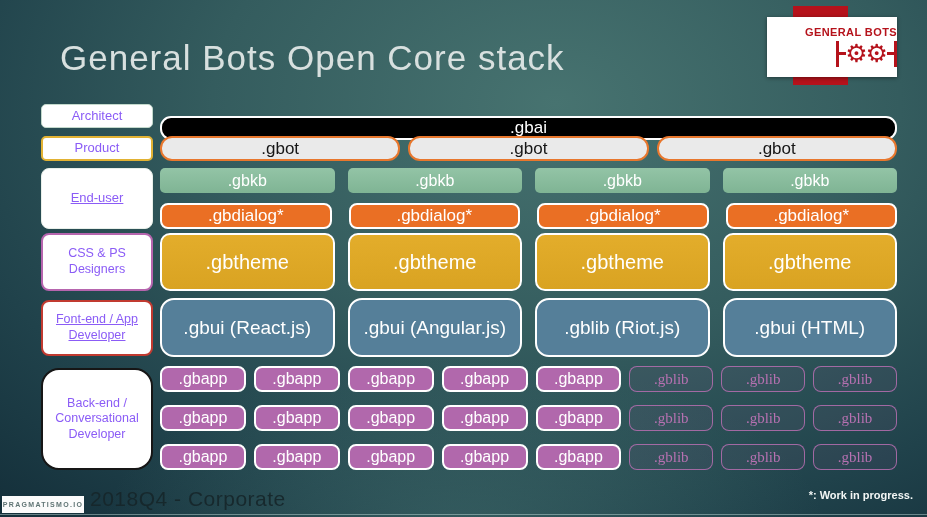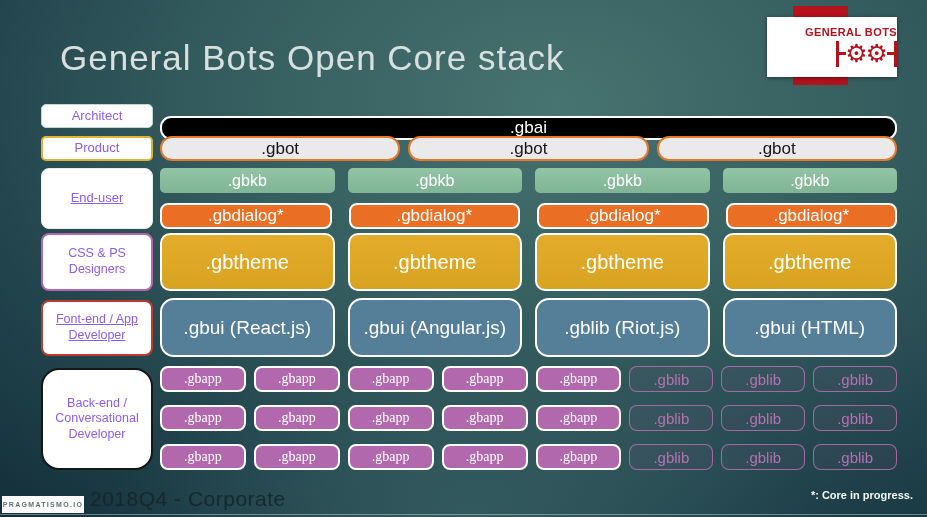--- a/index.html
+++ b/index.html
@@ -55,23 +55,23 @@
   .b-apps1   { top:366px; height:26px; gap:8px; }
   .b-apps2   { top:405px; height:26px; gap:8px; }
   .b-apps3   { top:444px; height:26px; gap:8px; }
 
   .blk-gbai { background:#000000; border:2px solid #ffffff; border-radius:11px; font-size:17px; }
   .blk-gbot { background:#eaeaea; border:2px solid #e8772d; border-radius:12px; color:#161616 !important; font-size:17px; }
   .blk-gbkb { background:linear-gradient(#93c4a6,#7fb494); border-radius:5px; font-size:16px; }
   .blk-gbdialog { background:#ea6f24; border:2px solid #ffffff; border-radius:8px; font-size:17px; }
   .blk-gbtheme  { background:linear-gradient(#e3ad2b,#d9a322); border:2px solid #ffffff; border-radius:10px; font-size:20px; }
   .blk-gbui     { background:#557f99; border:2.5px solid #ffffff; border-radius:14px; font-size:19px; }
-  .blk-gbapp    { background:#b168ac; border:2px solid #ffffff; border-radius:8px; font-size:14px;font-family:Liberation Serif, serif; }
+  .blk-gbapp    { background:#b168ac; border:2px solid #ffffff; border-radius:8px; font-size:16px; }
   .blk-gblib    { background:rgba(177,104,172,0.08); border:1.5px solid rgba(182,110,177,0.85);
-                  border-radius:8px; color:#b671b1 !important; font-size:15px; }
+                  border-radius:8px; color:#b671b1 !important; font-size:15px;font-family:Liberation Serif, serif; }
 
   
   .prag-box {
     position:absolute; left:2px; top:496px; width:82px; height:17px; background:#fbfbfb;
     display:flex; align-items:center; justify-content:center;
     font-size:7px; font-weight:700; letter-spacing:1.3px; color:#5f7474;
   }
   .caption { position:absolute; left:90px; top:487px; font-size:21px; color:#16262a; opacity:0.9; letter-spacing:0.5px; }
   .note { position:absolute; right:14px; top:489px; font-size:11px; font-weight:700; color:#f2f6f5; }
 </style>
@@ -178,16 +178,16 @@
     <div class="blk-gbapp">.gbapp</div>
     <div class="blk-gbapp">.gbapp</div>
     <div class="blk-gbapp">.gbapp</div>
     <div class="blk-gblib">.gblib</div>
     <div class="blk-gblib">.gblib</div>
     <div class="blk-gblib">.gblib</div>
   </div>
 
   <div class="prag-box">PRAGMATISMO.IO</div>
   <div class="caption">2018Q4 - Corporate</div>
-  <div class="note">*: Core in progress.</div>
+  <div class="note">*: Work in progress.</div>
 
   <div class="bottom-edge"></div>
 </div>
 
 </body></html>

